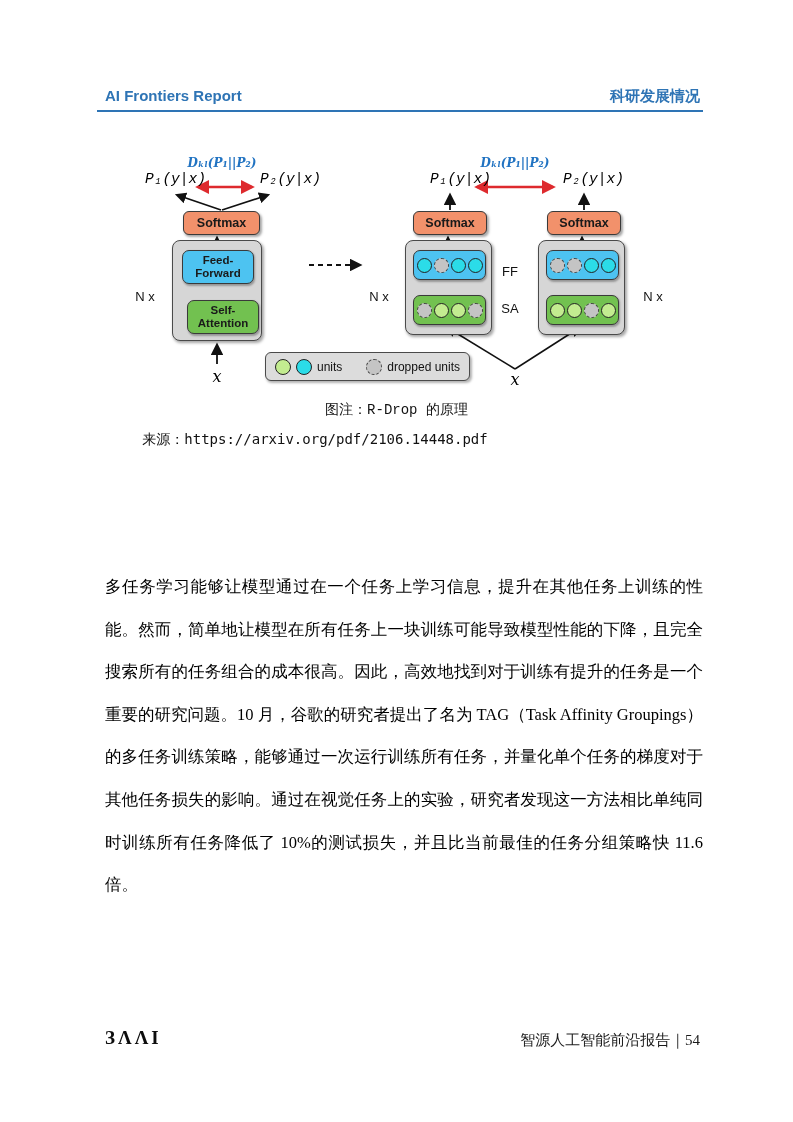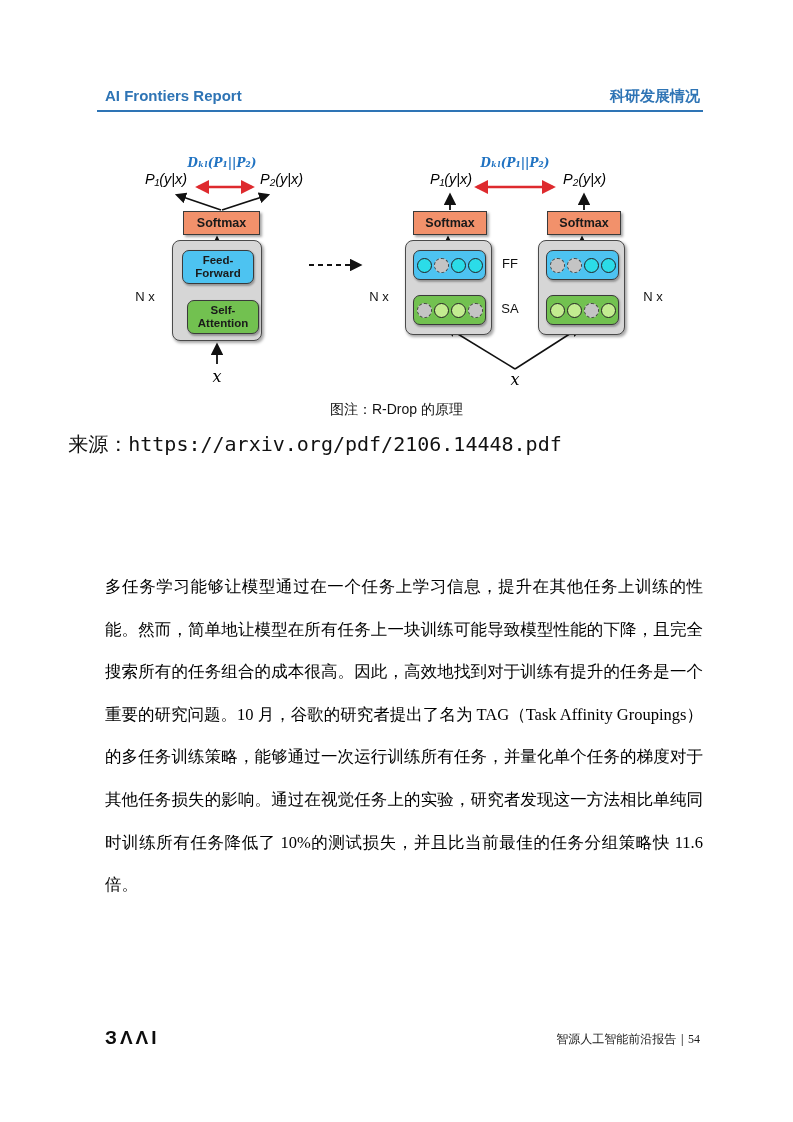--- a/index.html
+++ b/index.html
@@ -19,22 +19,22 @@
     font-size:15px;font-weight:700;color:var(--accent_blue);text-align:right;}
   .hdr-right{position:absolute;left:400px;top:87px;width:300px;text-align:right;
     font-family:Liberation Serif, serif;font-size:15px;font-weight:700;color:var(--accent_blue);}
   .hdr-rule{position:absolute;left:97px;top:110px;width:606px;height:0;border-top:2px solid var(--accent_blue);}
 
   
   #figure{position:absolute;left:97px;top:148px;width:606px;height:250px;}
   #fig-svg{position:absolute;left:0;top:0;width:606px;height:250px;pointer-events:none;}
   .dkl{position:absolute;font-family:"DejaVu Serif",serif;font-style:italic;font-weight:700;
     font-size:12px;color:var(--dkl_blue);text-align:center;}
-  .plabel{position:absolute;font-family:Liberation Sans, sans-serif;font-style:italic;font-size:14.5px;color:#000;}
-  .box{position:absolute;border:1.6px solid var(--border_dark);border-radius:0;
+  .plabel{position:absolute;font-family:Liberation Mono, monospace;font-style:italic;font-size:14.5px;color:#000;}
+  .box{position:absolute;border:1.6px solid var(--border_dark);border-radius:6px;
     box-shadow:1.5px 2px 2.5px rgba(0,0,0,.35);display:flex;align-items:center;justify-content:center;
     font-family:"Liberation Sans","DejaVu Sans",sans-serif;color:var(--text_dark);}
   .softmax{background:var(--softmax_orange);font-size:12.5px;font-weight:700;}
   .panel{position:absolute;background:var(--panel_gray);border:1.6px solid #4a4a4a;border-radius:8px;
     box-shadow:1.5px 2px 3px rgba(0,0,0,.35);}
   .layerbox{position:absolute;border:1.6px solid var(--border_dark);border-radius:7px;
     box-shadow:1px 1.5px 2px rgba(0,0,0,.3);display:flex;align-items:center;justify-content:center;
     text-align:center;font-family:"Liberation Sans","DejaVu Sans",sans-serif;font-size:11.5px;
     font-weight:700;line-height:1.15;color:var(--text_dark);}
   .ff{background:var(--ff_blue);}
@@ -50,32 +50,32 @@
   .xlabel{position:absolute;font-family:"DejaVu Serif",serif;font-style:italic;font-size:16px;
     color:#000;text-align:center;}
   #legend{position:absolute;left:168px;top:204px;width:205px;height:29px;background:var(--legend_gray);
     border:1.6px solid #4a4a4a;border-radius:6px;box-shadow:1.5px 2px 2.5px rgba(0,0,0,.3);
     display:flex;align-items:center;padding:0 9px;gap:5px;
     font-family:"Liberation Sans","DejaVu Sans",sans-serif;font-size:12px;color:#111;}
   #legend .unit{width:16px;height:16px;}
   .legend-gap{flex:1;}
 
   .fig-caption{position:absolute;left:0;top:401px;width:793px;text-align:center;
-    font-family:Liberation Sans, sans-serif;font-size:14px;font-weight:500;color:#111;}
+    font-family:Liberation Mono, monospace;font-size:14px;font-weight:500;color:#111;}
   .fig-source{position:absolute;left:0;top:431px;width:630px;text-align:center;
-    font-family:"DejaVu Sans Mono",monospace;font-size:20px;font-weight:500;color:#111;}
+    font-family:"DejaVu Sans Mono",monospace;font-size:14px;font-weight:500;color:#111;}
 
   .section-heading{position:absolute;left:105px;top:529px;font-size:16.5px;color:var(--heading_blue);}
   .body-text{position:absolute;left:105px;top:566px;width:598px;font-size:16.5px;line-height:42.6px;
     text-align:justify;text-justify:inter-ideograph;color:#000000;}
 
-  .footer-logo{position:absolute;left:105px;top:1027px;font-family:Liberation Sans, sans-serif;
+  .footer-logo{position:absolute;left:105px;top:1027px;font-family:Liberation Serif, serif;
     font-size:19px;font-weight:800;letter-spacing:3px;color:#0d0d0d;}
   .footer-right{position:absolute;left:400px;top:1031px;width:300px;text-align:right;
-    font-size:12px;color:#1a1a1a;}
+    font-size:15px;color:#1a1a1a;}
 </style>
 </head>
 <body>
 
 <div id="page">
 
   <div class="hdr-left">AI Frontiers Report</div>
   <div class="hdr-right">科研发展情况</div>
   <div class="hdr-rule"></div>
 
@@ -151,26 +151,34 @@
           <span class="unit cyan"></span>
         </div>
       <div class="unitrow sa" style="left:7px;top:54px;width:73px;height:30px;">
           <span class="unit green"></span>
           <span class="unit green"></span>
           <span class="unit dropped"></span>
           <span class="unit green"></span>
         </div>
     </div>
 
-    <div class="sidelabel" style="left:396px;top:108px;width:34px;">FF</div>
+    <div class="sidelabel" style="left:396px;top:116px;width:34px;">FF</div>
     <div class="sidelabel" style="left:396px;top:153px;width:34px;">SA</div>
     <div class="sidelabel" style="left:262px;top:141px;width:40px;">N x</div>
     <div class="sidelabel" style="left:536px;top:141px;width:40px;">N x</div>
     <div class="xlabel" style="left:403px;top:222px;width:30px;">x</div>
 
+    <div id="legend">
+      <span class="unit green"></span>
+      <span class="unit cyan"></span>
+      <span>units</span>
+      <span class="legend-gap"></span>
+      <span class="unit dropped"></span>
+      <span>dropped units</span>
+    </div>
   </div>
 
   <div class="fig-caption">图注：R-Drop 的原理</div>
   <div class="fig-source">来源：https://arxiv.org/pdf/2106.14448.pdf</div>
 
   <div class="body-text">多任务学习能够让模型通过在一个任务上学习信息，提升在其他任务上训练的性能。然而，简单地让模型在所有任务上一块训练可能导致模型性能的下降，且完全搜索所有的任务组合的成本很高。因此，高效地找到对于训练有提升的任务是一个重要的研究问题。10 月，谷歌的研究者提出了名为 TAG（Task Affinity Groupings）的多任务训练策略，能够通过一次运行训练所有任务，并量化单个任务的梯度对于其他任务损失的影响。通过在视觉任务上的实验，研究者发现这一方法相比单纯同时训练所有任务降低了 10%的测试损失，并且比当前最佳的任务分组策略快 11.6 倍。</div>
 
   <div class="footer-logo">ЗΛΛI</div>
   <div class="footer-right">智源人工智能前沿报告｜54</div>
 

